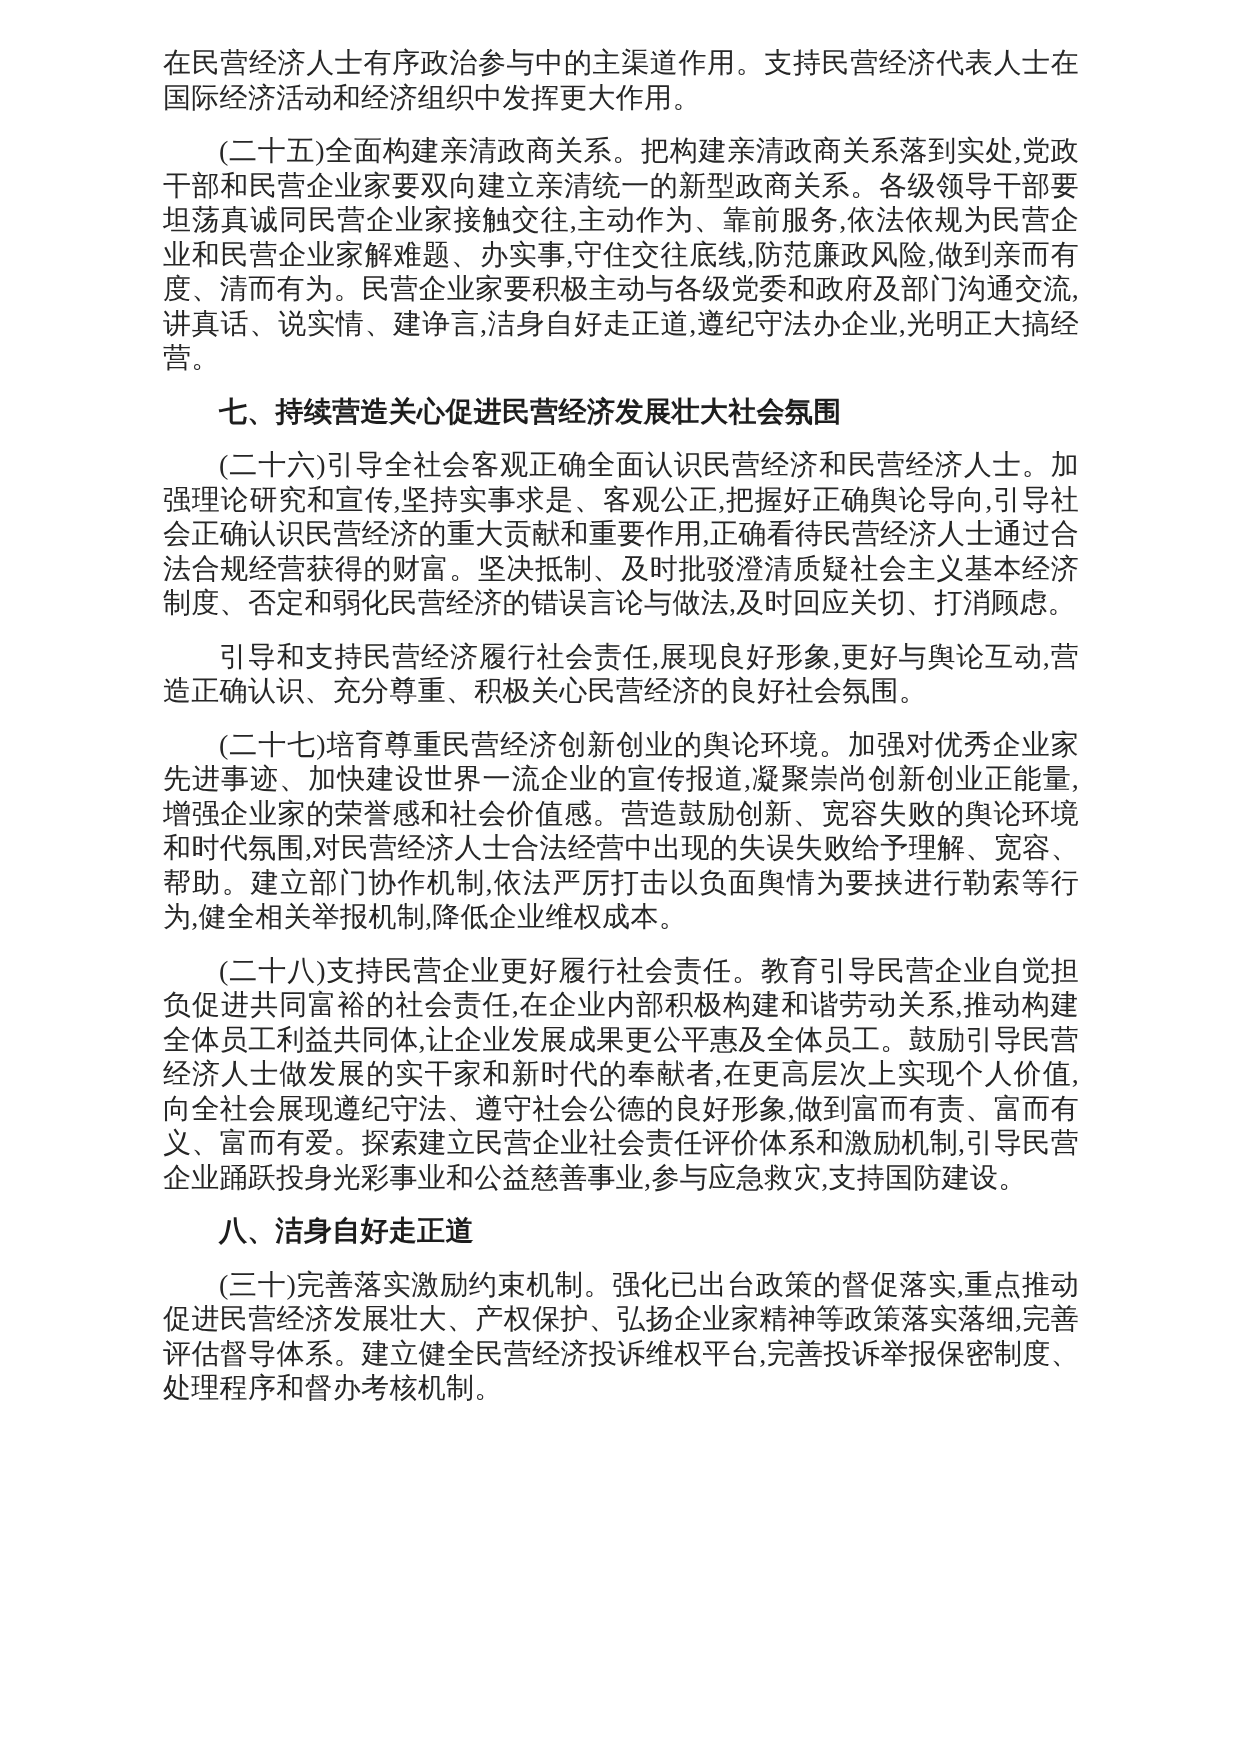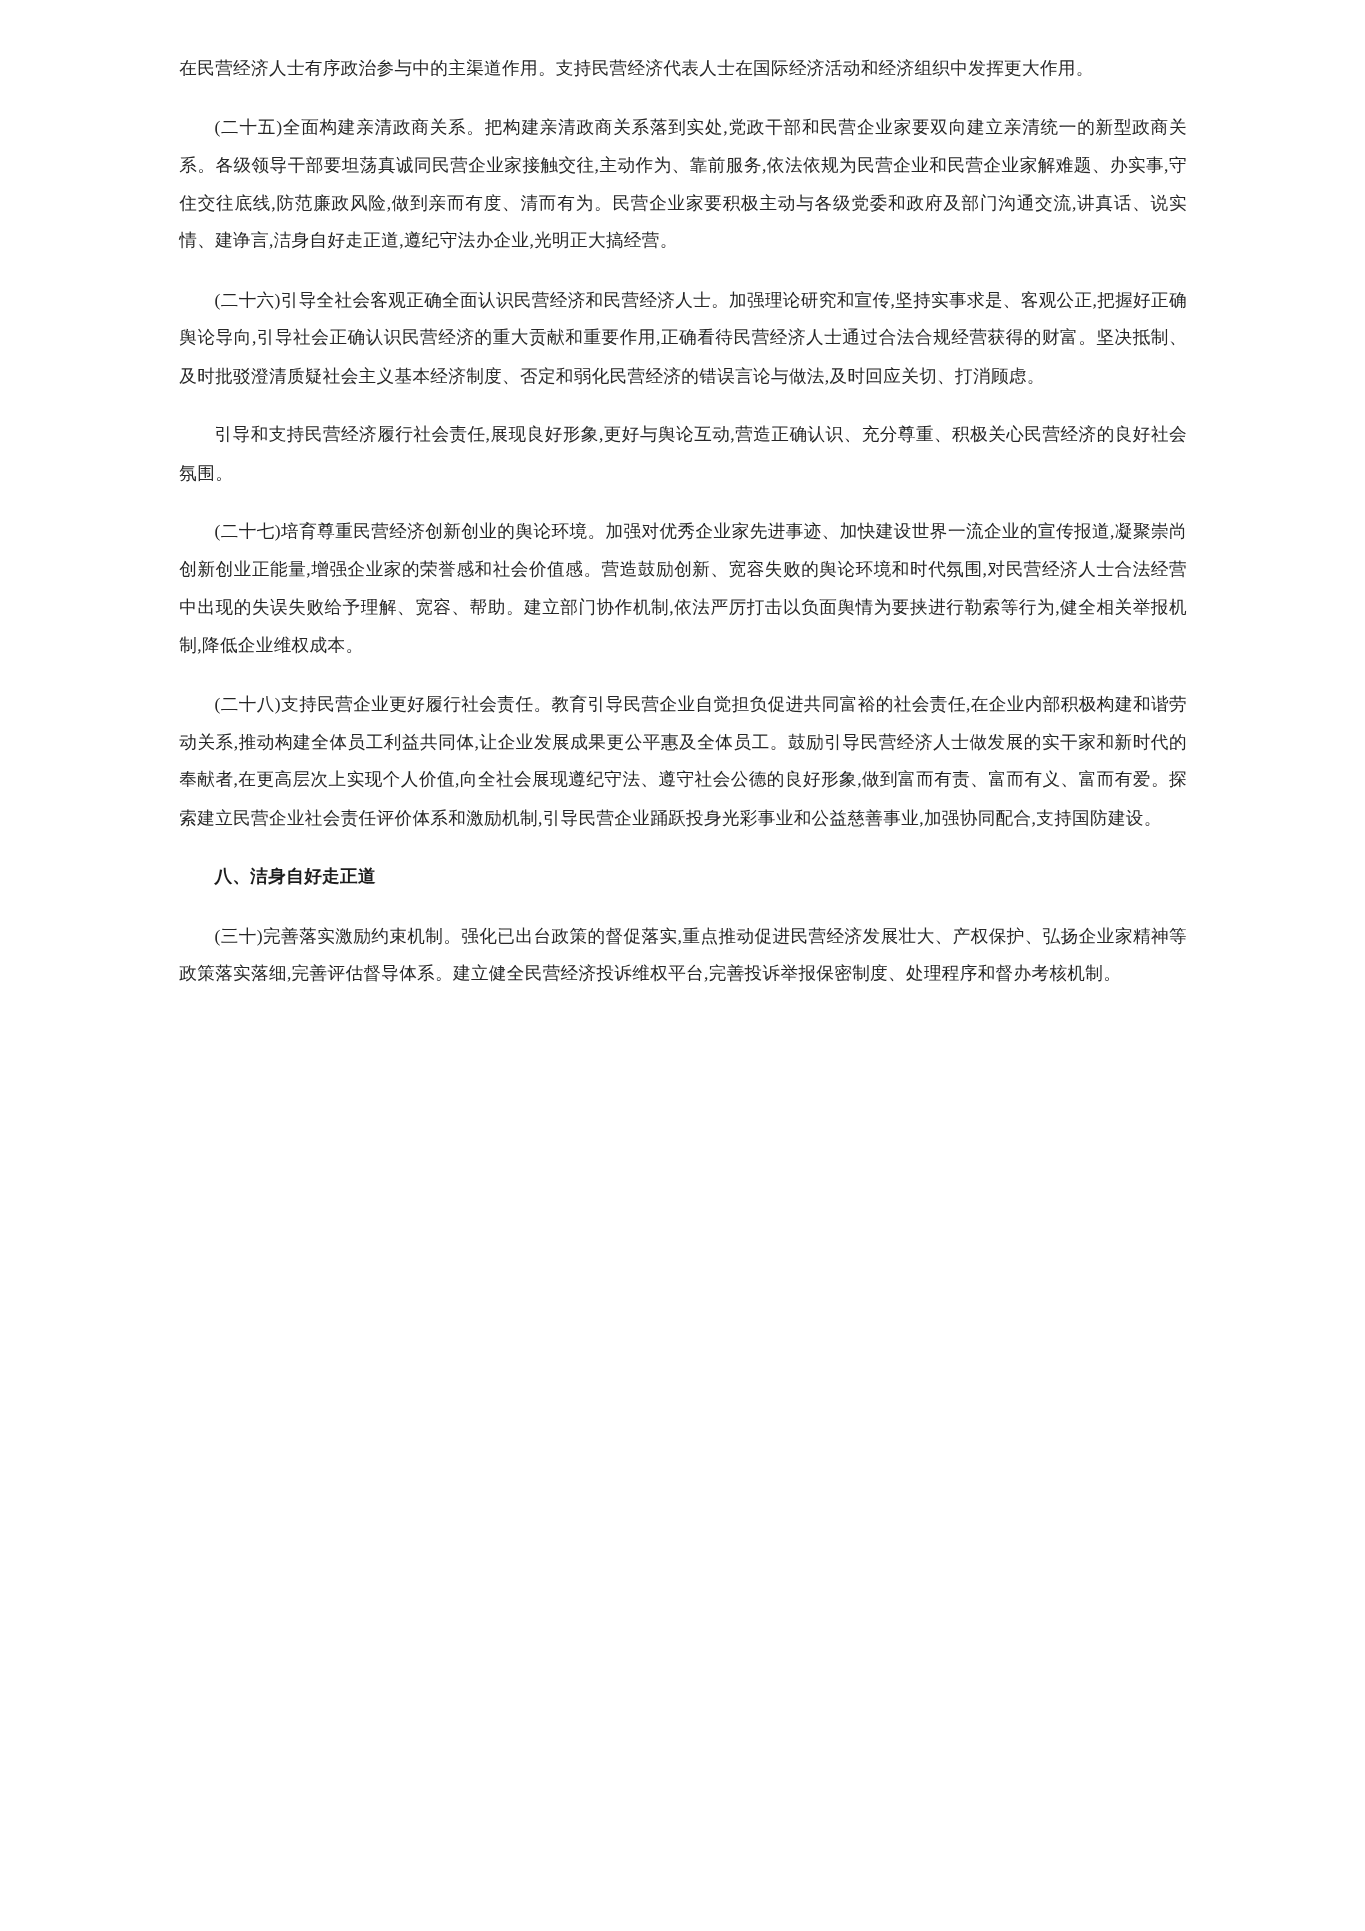--- a/index.html
+++ b/index.html
@@ -12,21 +12,21 @@
     width: 1241px;
     height: 1755px;
     margin: 0 auto;
     background: #ffffff;
     box-sizing: border-box;
     padding: 46px 162px 0 163px;
     overflow: hidden;
     font-family: "Liberation Serif", "DejaVu Serif", serif;
   }
   .para {
-    font-size: 16px;
+    font-size: 28px;
     line-height: 34.5px;
     color: #262626;
     text-align: justify;
     text-indent: 2em;
     margin: 19px 0;
     letter-spacing: 0.3px;
   }
   .para.continuation {
     text-indent: 0;
     margin-top: 0;
@@ -35,19 +35,20 @@
     font-weight: bold;
     color: #1d1d1d;
   }
 </style>
 </head>
 <body>
 
 <div class="page">
   <p class="para continuation">在民营经济人士有序政治参与中的主渠道作用。支持民营经济代表人士在国际经济活动和经济组织中发挥更大作用。</p>
   <p class="para">(二十五)全面构建亲清政商关系。把构建亲清政商关系落到实处,党政干部和民营企业家要双向建立亲清统一的新型政商关系。各级领导干部要坦荡真诚同民营企业家接触交往,主动作为、靠前服务,依法依规为民营企业和民营企业家解难题、办实事,守住交往底线,防范廉政风险,做到亲而有度、清而有为。民营企业家要积极主动与各级党委和政府及部门沟通交流,讲真话、说实情、建诤言,洁身自好走正道,遵纪守法办企业,光明正大搞经营。</p>
+  <p class="para heading">七、持续营造关心促进民营经济发展壮大社会氛围</p>
   <p class="para">(二十六)引导全社会客观正确全面认识民营经济和民营经济人士。加强理论研究和宣传,坚持实事求是、客观公正,把握好正确舆论导向,引导社会正确认识民营经济的重大贡献和重要作用,正确看待民营经济人士通过合法合规经营获得的财富。坚决抵制、及时批驳澄清质疑社会主义基本经济制度、否定和弱化民营经济的错误言论与做法,及时回应关切、打消顾虑。</p>
   <p class="para">引导和支持民营经济履行社会责任,展现良好形象,更好与舆论互动,营造正确认识、充分尊重、积极关心民营经济的良好社会氛围。</p>
   <p class="para">(二十七)培育尊重民营经济创新创业的舆论环境。加强对优秀企业家先进事迹、加快建设世界一流企业的宣传报道,凝聚崇尚创新创业正能量,增强企业家的荣誉感和社会价值感。营造鼓励创新、宽容失败的舆论环境和时代氛围,对民营经济人士合法经营中出现的失误失败给予理解、宽容、帮助。建立部门协作机制,依法严厉打击以负面舆情为要挟进行勒索等行为,健全相关举报机制,降低企业维权成本。</p>
-  <p class="para">(二十八)支持民营企业更好履行社会责任。教育引导民营企业自觉担负促进共同富裕的社会责任,在企业内部积极构建和谐劳动关系,推动构建全体员工利益共同体,让企业发展成果更公平惠及全体员工。鼓励引导民营经济人士做发展的实干家和新时代的奉献者,在更高层次上实现个人价值,向全社会展现遵纪守法、遵守社会公德的良好形象,做到富而有责、富而有义、富而有爱。探索建立民营企业社会责任评价体系和激励机制,引导民营企业踊跃投身光彩事业和公益慈善事业,加强协同配合,支持国防建设。</p>
+  <p class="para">(二十八)支持民营企业更好履行社会责任。教育引导民营企业自觉担负促进共同富裕的社会责任,在企业内部积极构建和谐劳动关系,推动构建全体员工利益共同体,让企业发展成果更公平惠及全体员工。鼓励引导民营经济人士做发展的实干家和新时代的奉献者,在更高层次上实现个人价值,向全社会展现遵纪守法、遵守社会公德的良好形象,做到富而有责、富而有义、富而有爱。探索建立民营企业社会责任评价体系和激励机制,引导民营企业踊跃投身光彩事业和公益慈善事业,参与应急救灾,支持国防建设。</p>
   <p class="para heading">八、洁身自好走正道</p>
   <p class="para">(三十)完善落实激励约束机制。强化已出台政策的督促落实,重点推动促进民营经济发展壮大、产权保护、弘扬企业家精神等政策落实落细,完善评估督导体系。建立健全民营经济投诉维权平台,完善投诉举报保密制度、处理程序和督办考核机制。</p>
 </div>
 
 </body></html>

